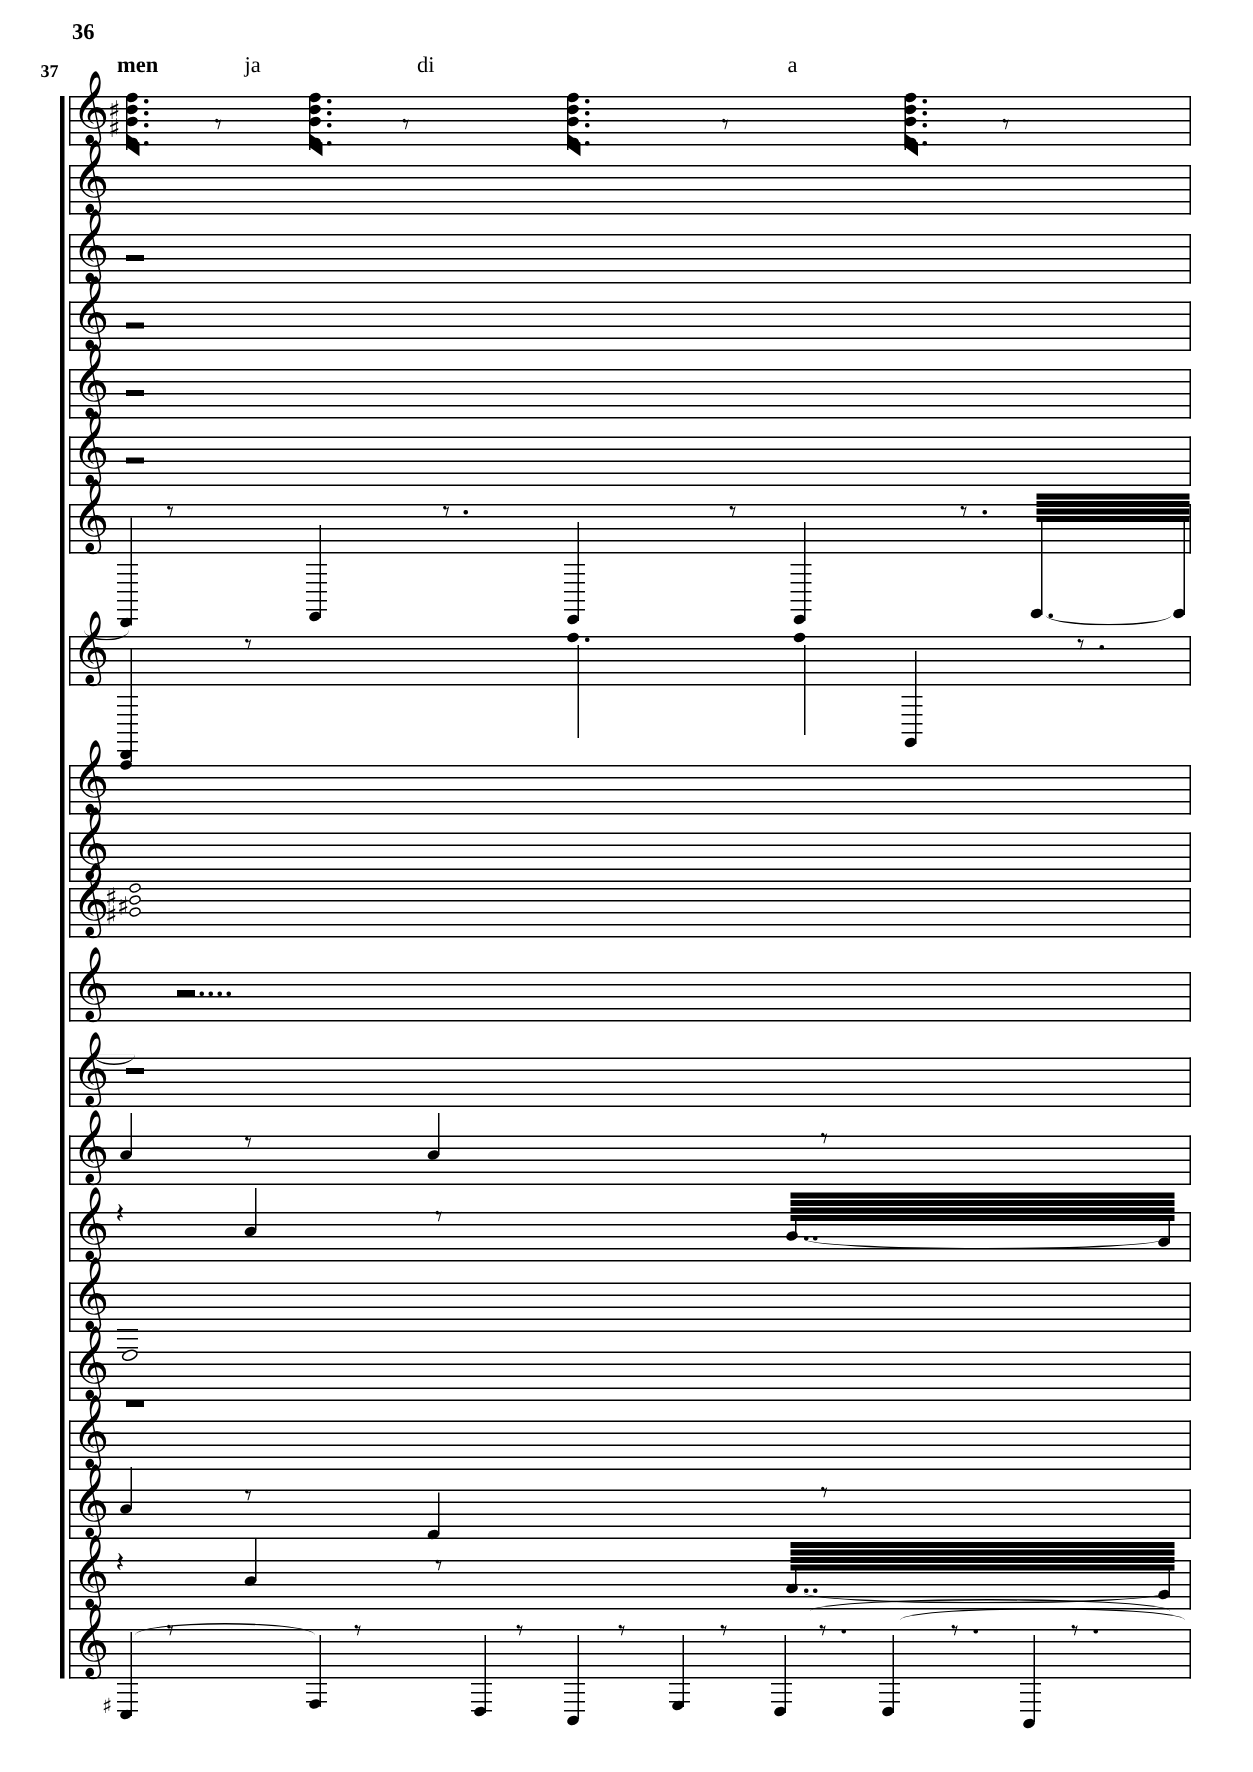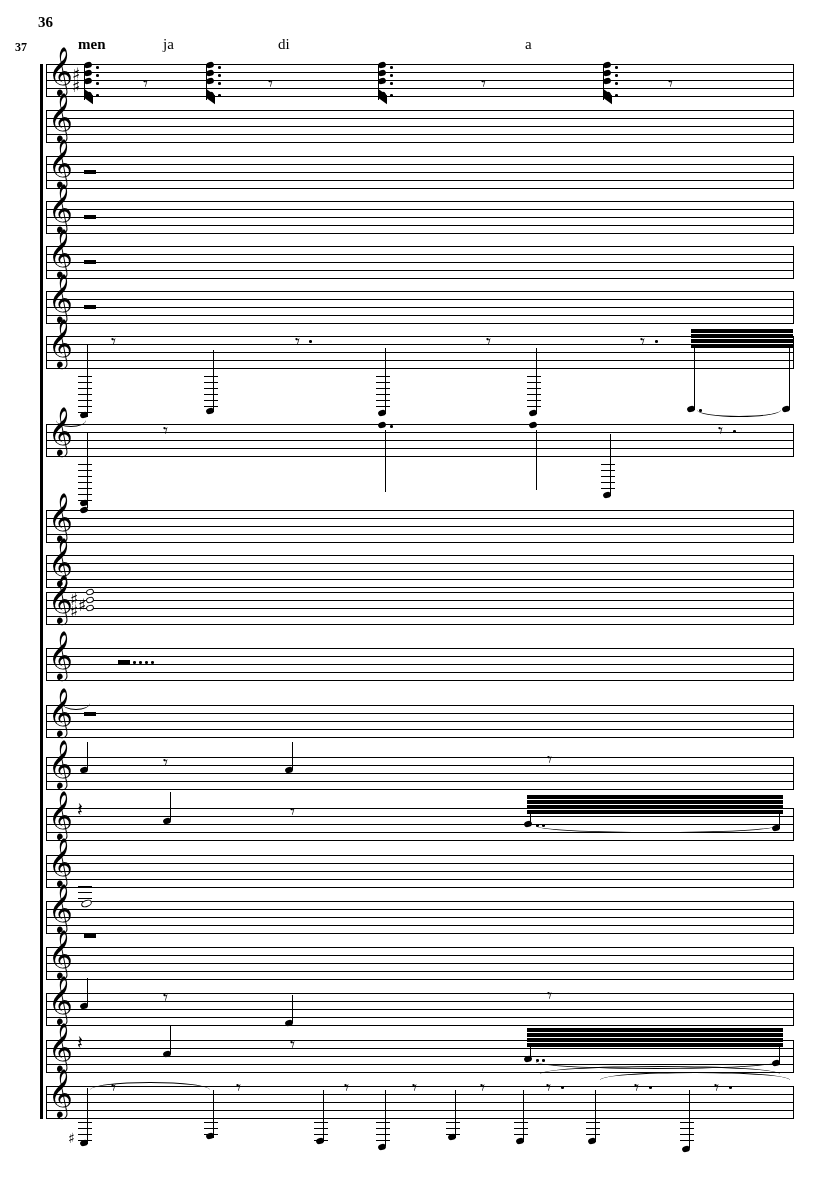--- a/index.html
+++ b/index.html
@@ -162,22 +162,22 @@
   .flagstack {
     position: absolute;
     background: #000;
   }
 </style>
 </head>
 <body>
 
 <div id="page">
 
-  <div class="measure-number" style="left:38px; top:14px;">36</div>
-  <div class="measure-number small" style="left:15px; top:40px;">37</div>
+  <div class="measure-number" style="left:48px; top:14px;">36</div>
+  <div class="measure-number small" style="left:27px; top:40px;">37</div>
 
   <div class="lyric" style="left:78px; top:36px;font-weight:bold;">men</div>
   <div class="lyric" style="left:163px; top:36px;">ja</div>
   <div class="lyric" style="left:278px; top:36px;">di</div>
   <div class="lyric" style="left:525px; top:36px;">a</div>
 
   <div class="system-bracket" style="left:40px; top:64px; width:3px; height:1055px;"></div>
 
   <div class="staff" style="top:64px;">
     <div class="ln"></div>

